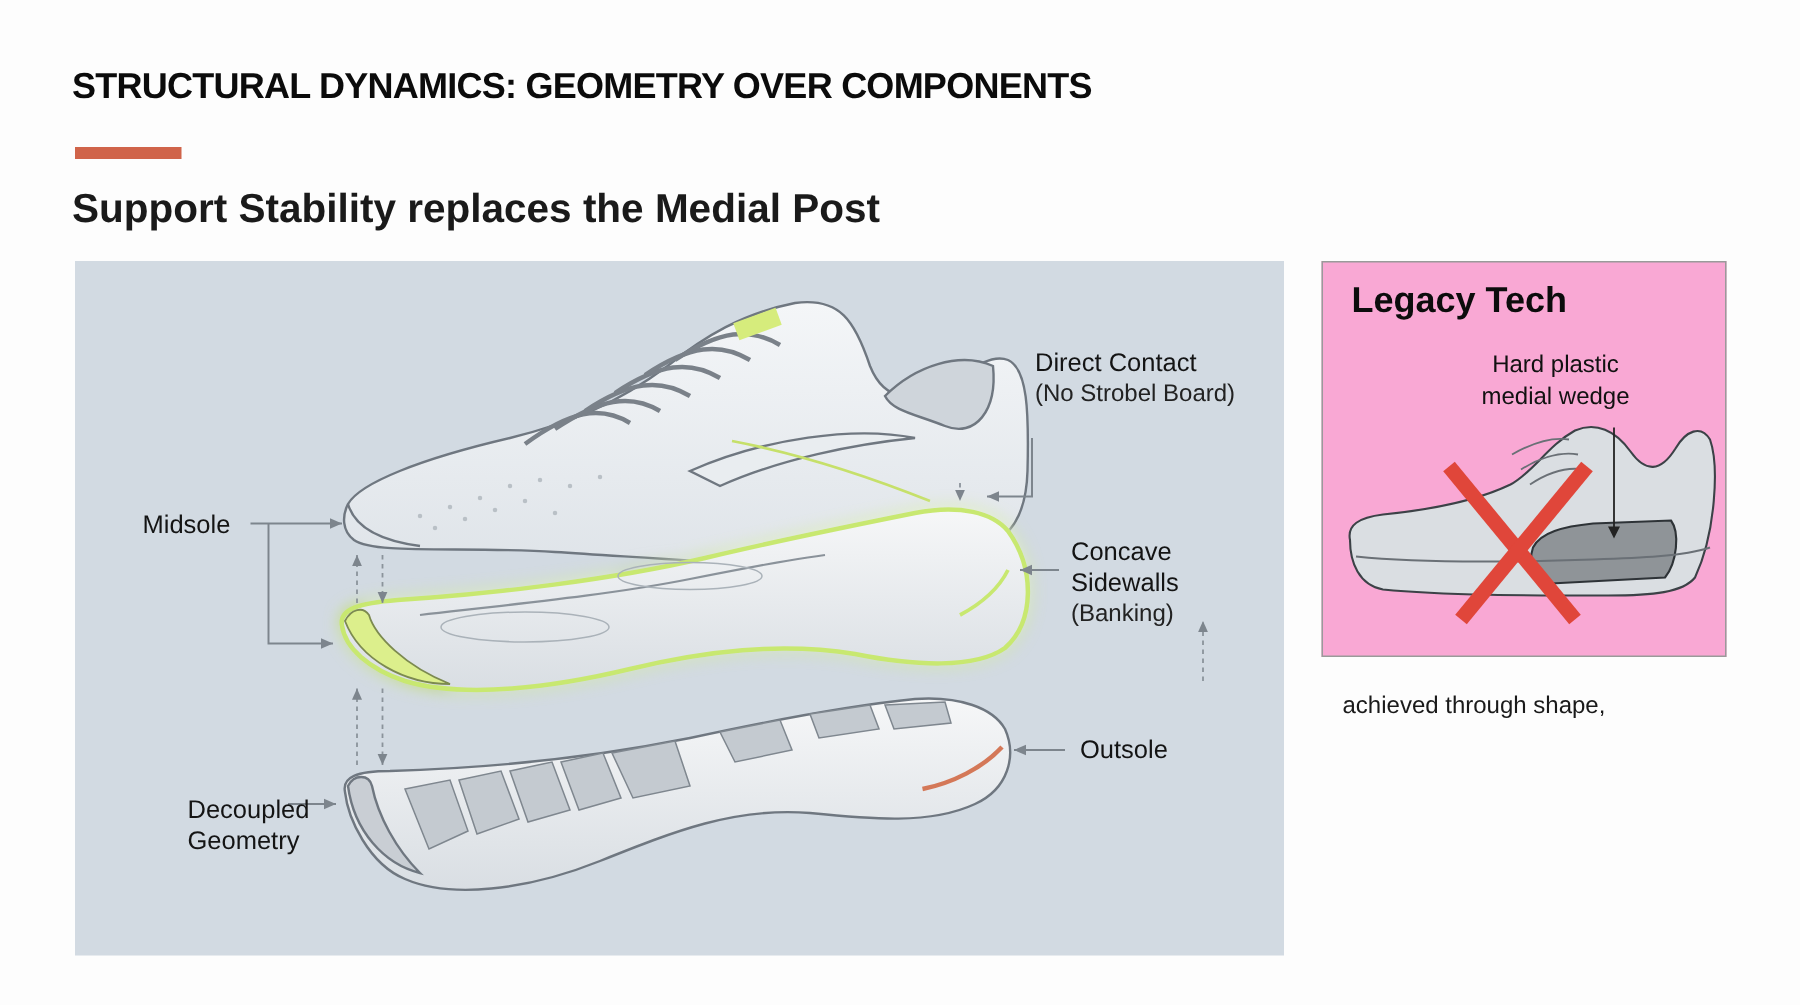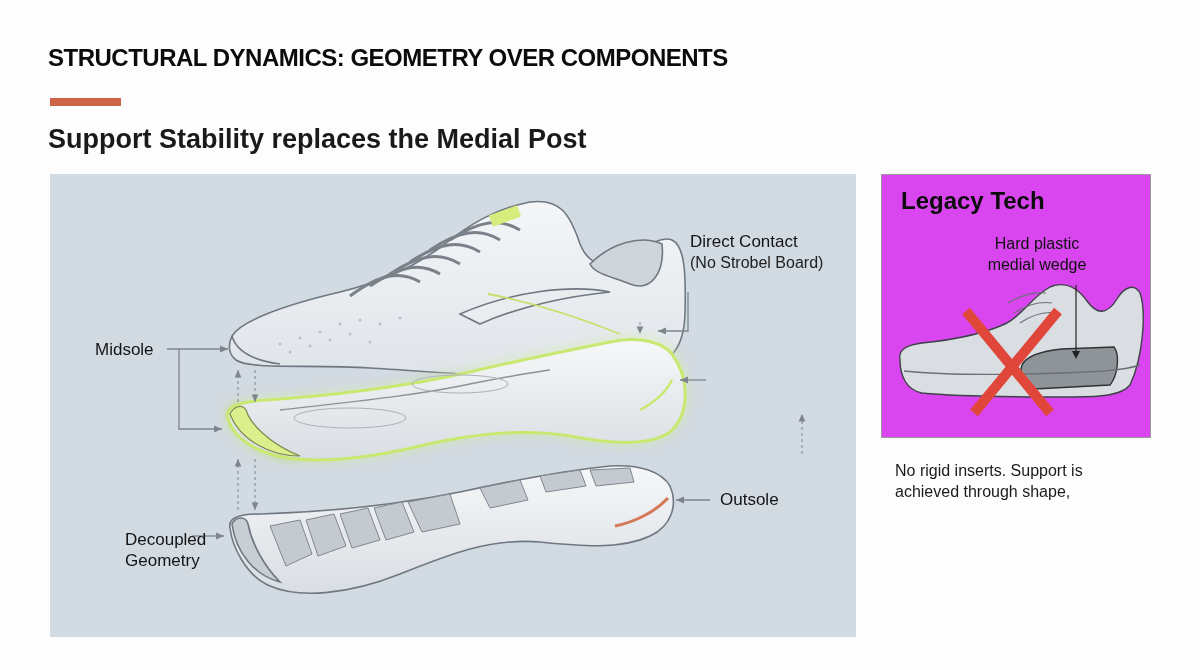--- a/index.html
+++ b/index.html
@@ -27,21 +27,21 @@
     .panel svg { position: absolute; left: 0; top: 0; }
 
     .label {
       position: absolute; font-size: 17px; color: #141414; line-height: 21px;
       white-space: nowrap;
     }
     .label .sub { font-size: 16px; color: #222; }
 
     .legacy-box {
       position: absolute; left: 881px; top: 174px; width: 270px; height: 264px;
-      border: 1.5px solid #9a9a9a; background: #d946ef;
+      border: 1.5px solid #9a9a9a; background: #f9a8d4;
     }
     .legacy-title {
       position: absolute; left: 19px; top: 12px; font-weight: 700; font-size: 24px; color: #0c0c0c;
     }
     .legacy-callout {
       position: absolute; left: 80px; top: 58px; width: 150px; text-align: center;
       font-size: 16px; line-height: 21px; color: #111;
     }
     .legacy-box svg { position: absolute; left: 0; top: 0; }
 
@@ -162,20 +162,25 @@
   <div class="label" style="left:39px; top:355px;margin-left:36px;">
     <div>Decoupled</div>
     <div>Geometry</div>
   </div>
 
   <div class="label" style="left:615px; top:57px;margin-left:25px;">
     <div>Direct Contact</div>
     <div class="sub">(No Strobel Board)</div>
   </div>
 
+  <div class="label" style="left:664px; top:183px;">
+    <div>Concave</div>
+    <div>Sidewalls</div>
+    <div class="sub">(Banking)</div>
+  </div>
 
   <div class="label" style="left:670px; top:315px;">Outsole</div>
 </div>
 
 <div class="legacy-box">
   <svg width="270" height="264" viewBox="0 0 270 264">
     <g stroke="#3c4247" stroke-width="1.4">
       <path d="M18,185 C16,175 24,170 40,168 C70,165 100,160 125,148 C140,140 150,122 168,112 C182,106 195,112 205,126 C215,140 225,140 235,124 C242,112 252,108 258,118 C264,135 262,180 248,210 C240,220 220,222 190,222 C140,222 80,222 40,218 C24,215 18,200 18,185 Z" fill="#dadee2"></path>
       <path d="M140,190 C145,180 160,176 180,174 L232,172 C238,180 236,200 228,210 L152,214 C142,212 136,202 140,190 Z" fill="#8f9498" stroke="#2e3337"></path>
       <path d="M22,196 C60,200 120,200 180,198 C210,197 240,196 258,190" fill="none" stroke="#6a7076"></path>
@@ -193,15 +198,14 @@
     </g>
   </svg>
   <div class="legacy-title">Legacy Tech</div>
   <div class="legacy-callout">
     <div>Hard plastic</div>
     <div>medial wedge</div>
   </div>
 </div>
 
 <div class="note">
-  <div>No rigid inserts. Support is</div>
   <div>achieved through shape,</div>
 </div>
 
 </body></html>

